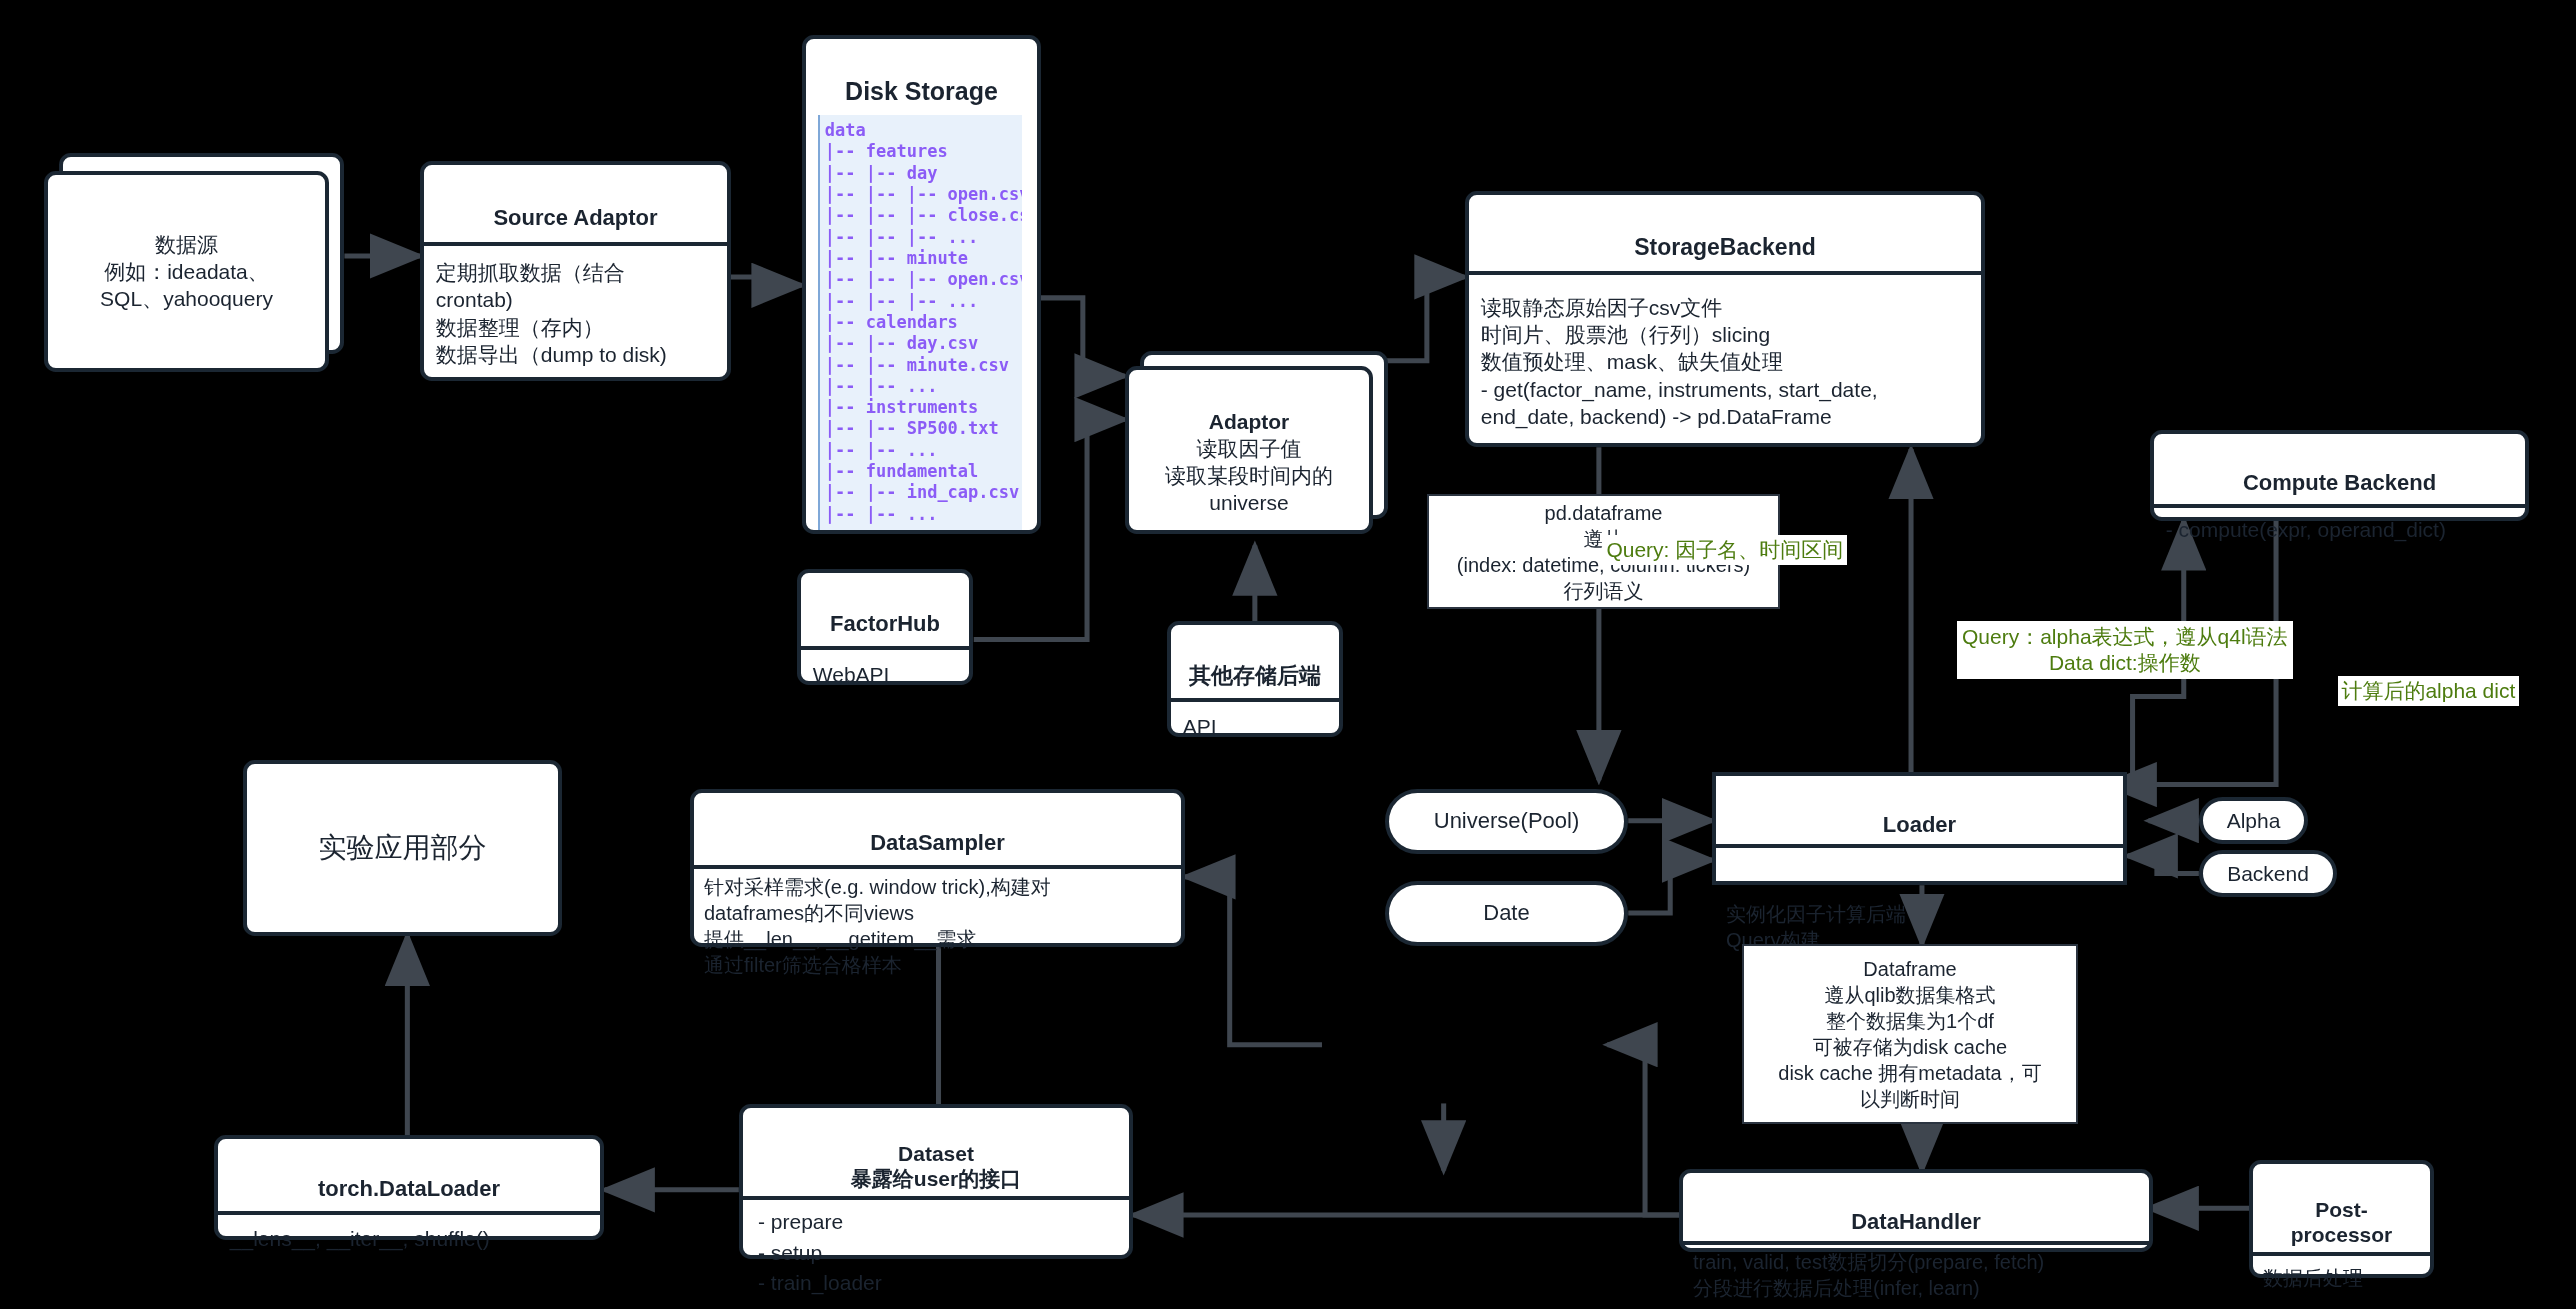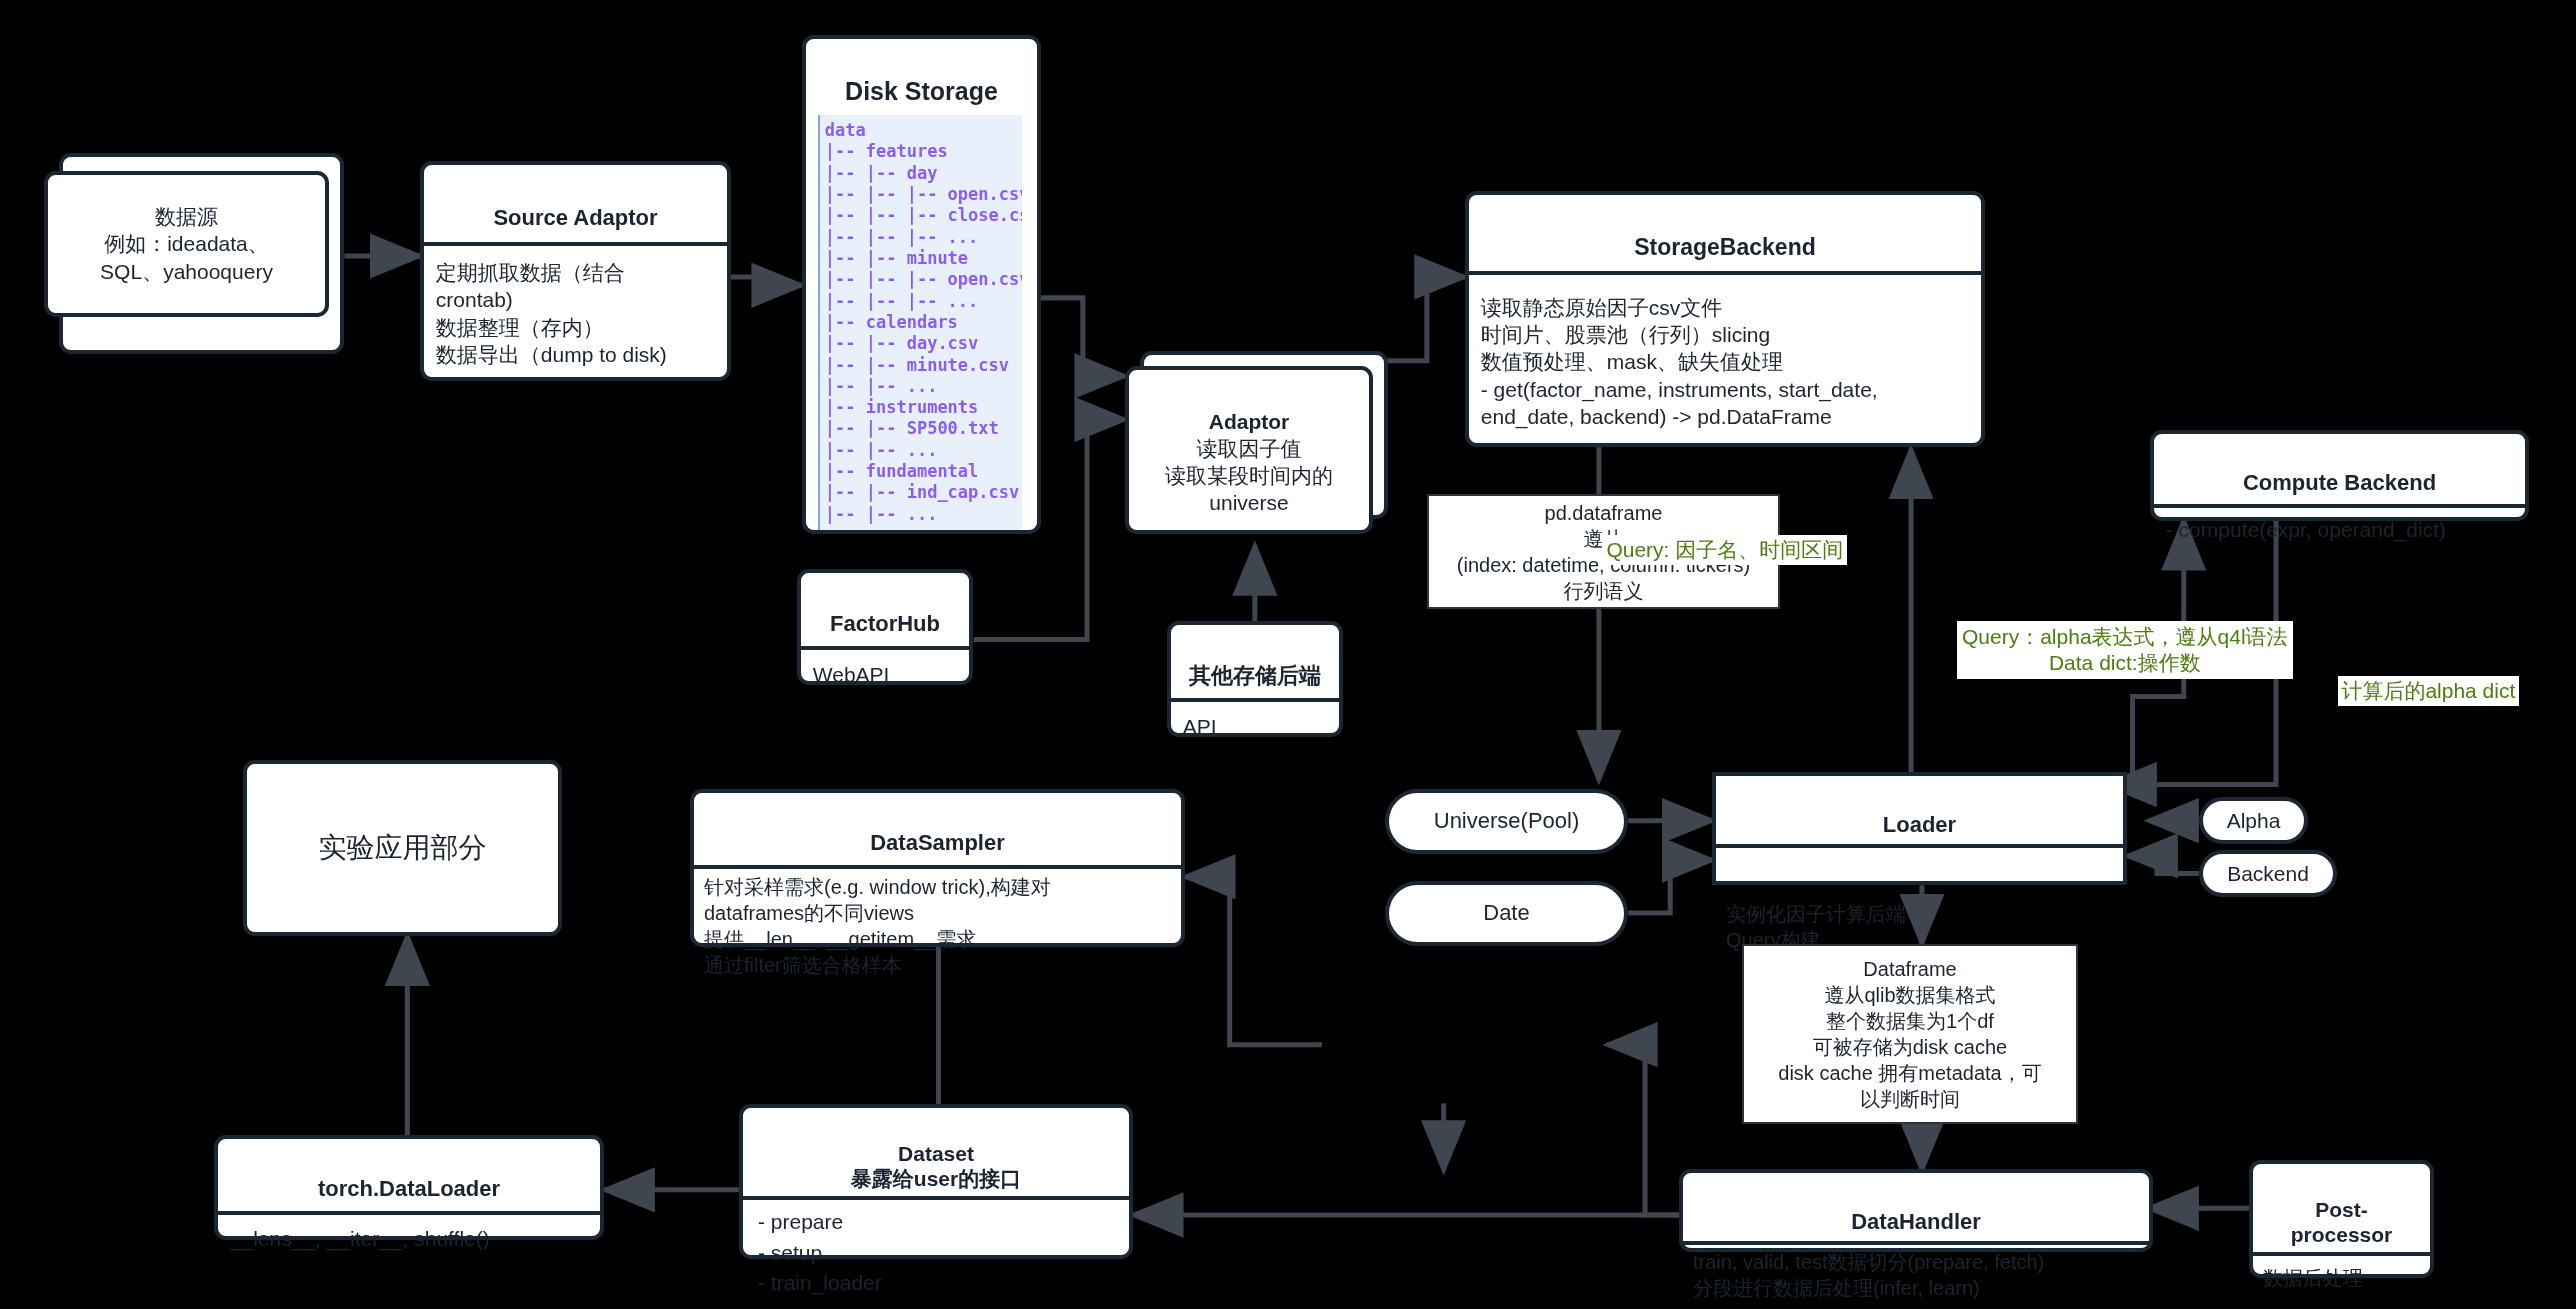--- a/index.html
+++ b/index.html
@@ -92,21 +92,21 @@
 
       <path d="M1118,1128 L1118,1380"></path>
 
       <path d="M880,1418 L720,1418"></path>
 
       <path d="M485,1365 L485,1115"></path>
     </g>
   </svg>
 
   <div class="stack" style="left:59px;top:153px;width:285px;height:201px;"></div>
-  <div class="node round" style="left:44px;top:171px;width:285px;height:146px;display:flex;align-items:center;justify-content:center;">
+  <div class="node round" style="left:44px;top:171px;width:285px;height:201px;display:flex;align-items:center;justify-content:center;">
     <div class="body ctr" style="font-size:21px;white-space:pre;">数据源
 例如：ideadata、
 SQL、yahooquery</div>
   </div>
 
   <div class="node round" style="left:420px;top:161px;width:311px;height:220px;">
     <div class="title" style="font-size:22px;padding:11.8px 6.7px 11px;">Source Adaptor</div>
     <div class="divider"></div>
     <div class="body lft" style="font-size:21px;padding:13.4px 11.8px;white-space:pre;">定期抓取数据（结合
 crontab)

